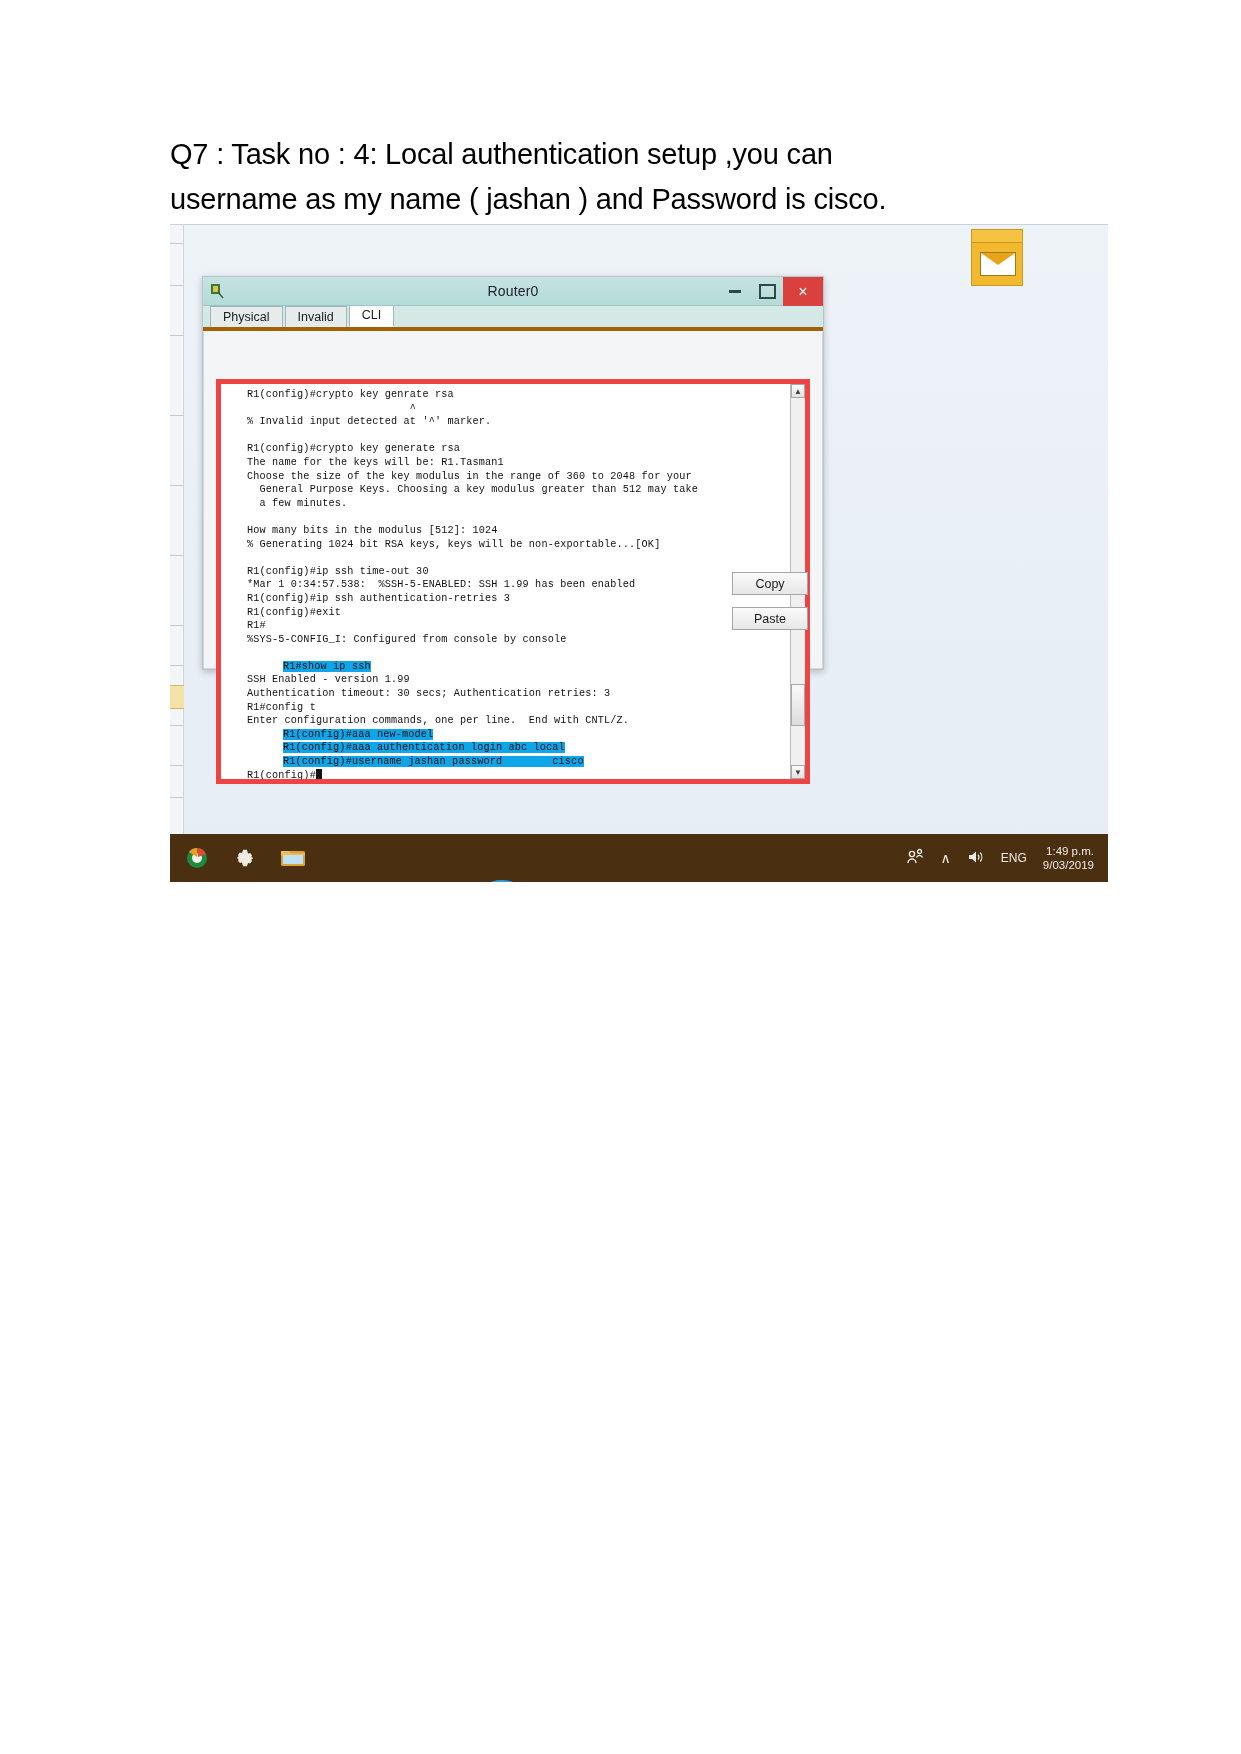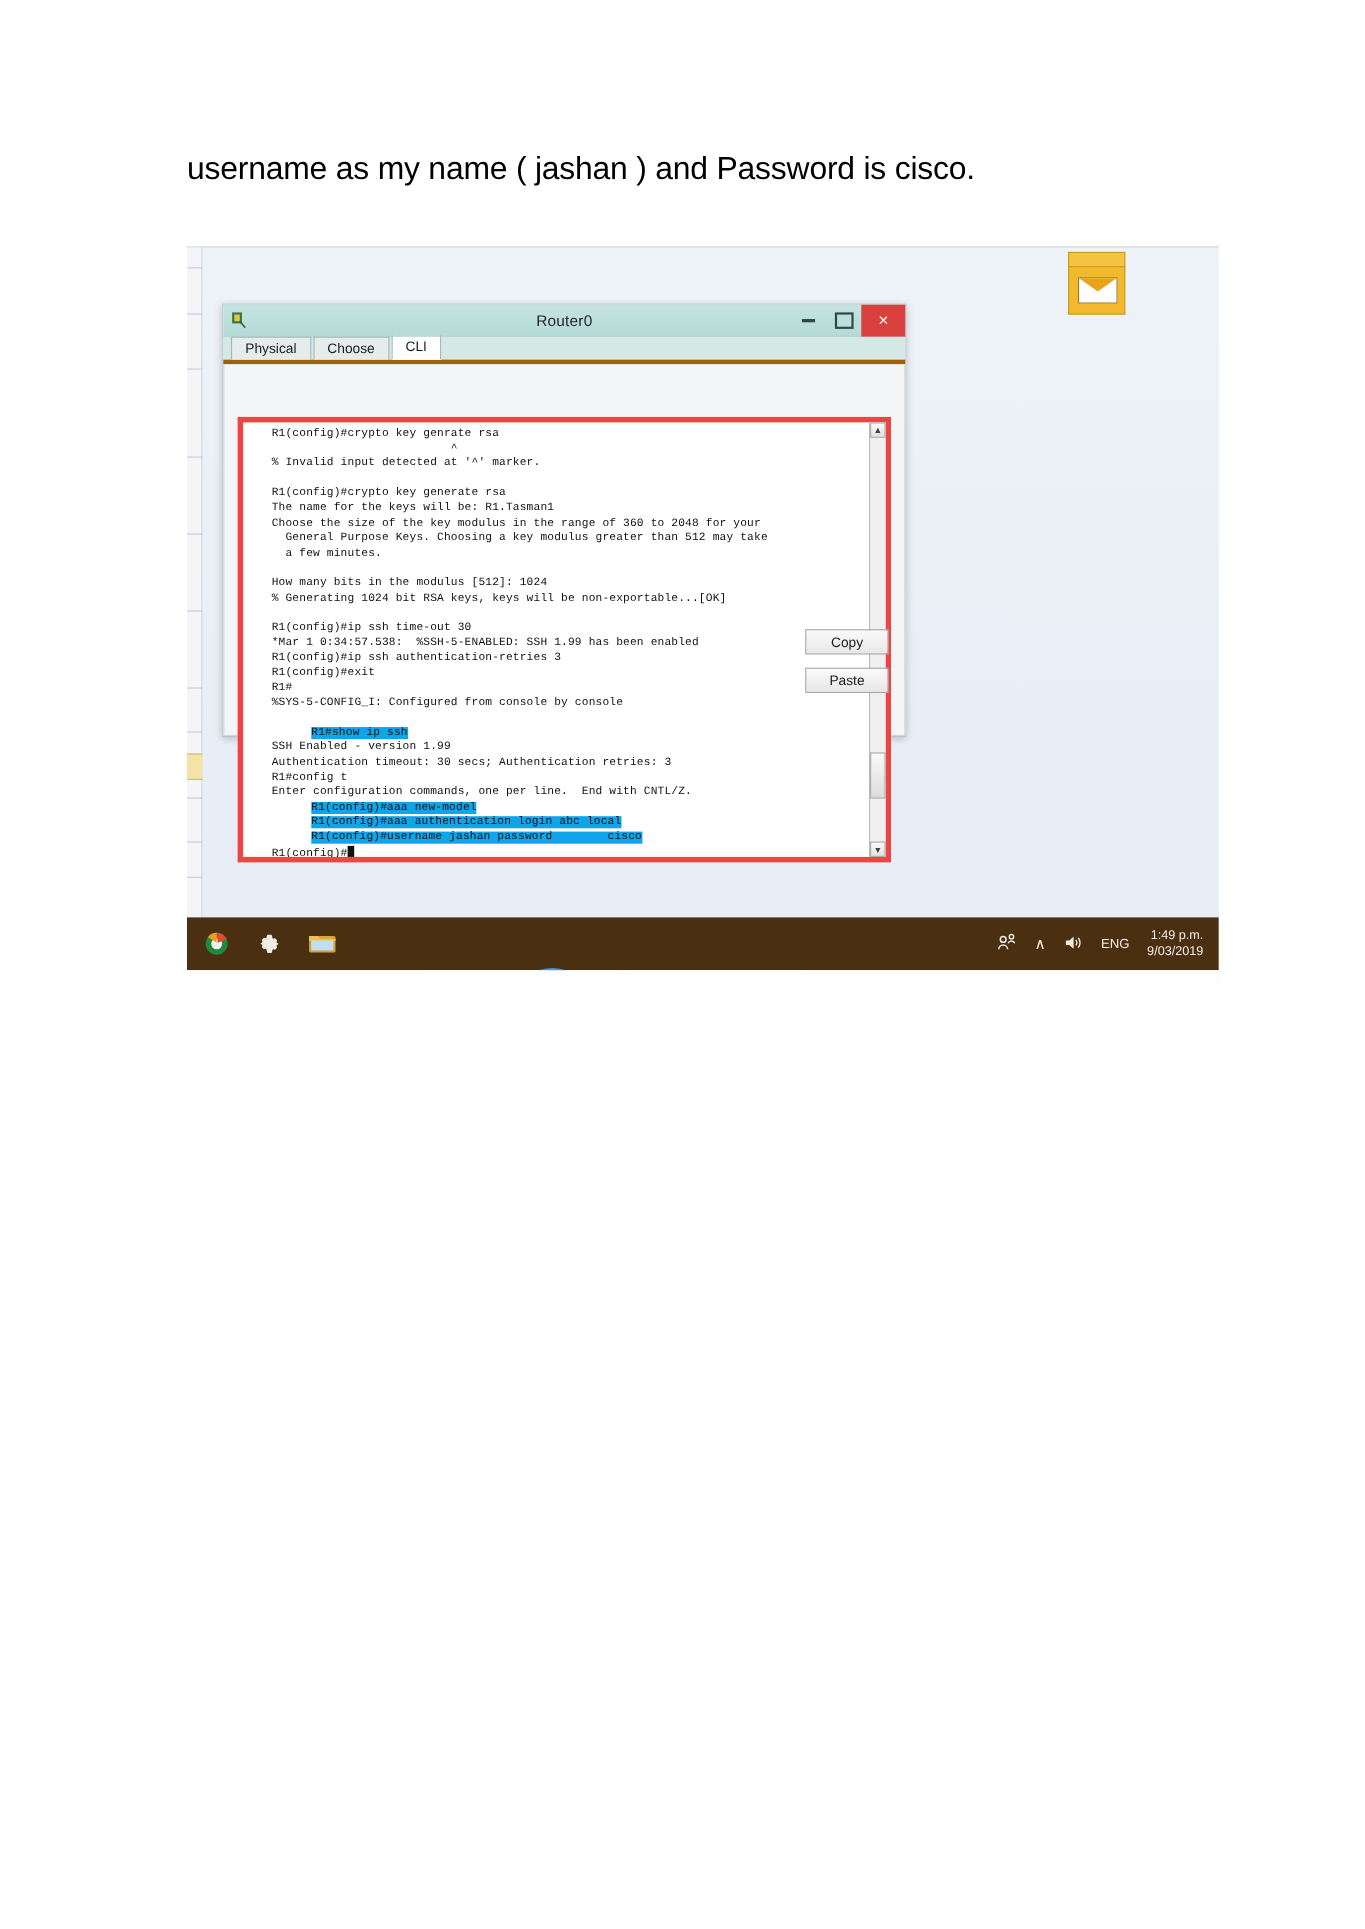--- a/index.html
+++ b/index.html
@@ -221,20 +221,21 @@
   .tb-white-bar {
     position: absolute; bottom: 4px; height: 6px; background: #f3f3f3;
   }
 </style>
 </head>
 <body>
 
 <div id="page">
 
   <div class="doc-heading">
+    <div>Q7 : Task no : 4: Local authentication setup ,you can</div>
     <div>username as my name ( jashan ) and Password is cisco.</div>
   </div>
 
   <div class="shot">
     <div class="pt-bg"></div>
 
     <div class="left-strip">
       <div class="left-tick" style="top:18px"></div>
       <div class="left-tick" style="top:60px"></div>
       <div class="left-tick" style="top:110px"></div>
@@ -266,21 +267,21 @@
         <span class="title-text">Router0</span>
         <span class="win-ctrls">
           <span class="wc wc-min"></span>
           <span class="wc wc-max"></span>
           <span class="wc wc-close">×</span>
         </span>
       </div>
 
       <div class="tabbar">
         <div class="tab">Physical</div>
-        <div class="tab">Choose</div>
+        <div class="tab">Invalid</div>
         <div class="tab active">CLI</div>
       </div>
 
       <div class="cli-body">
         <div class="cli-head">IOS Command Line Interface</div>
 
         <div class="term-wrap">
           <div class="term" id="terminal"><div class="ln">R1(config)#crypto key genrate rsa</div><div class="ln">                          ^</div><div class="ln">% Invalid input detected at '^' marker.</div><div class="ln">&nbsp;</div><div class="ln">R1(config)#crypto key generate rsa</div><div class="ln">The name for the keys will be: R1.Tasman1</div><div class="ln">Choose the size of the key modulus in the range of 360 to 2048 for your</div><div class="ln">  General Purpose Keys. Choosing a key modulus greater than 512 may take</div><div class="ln">  a few minutes.</div><div class="ln">&nbsp;</div><div class="ln">How many bits in the modulus [512]: 1024</div><div class="ln">% Generating 1024 bit RSA keys, keys will be non-exportable...[OK]</div><div class="ln">&nbsp;</div><div class="ln">R1(config)#ip ssh time-out 30</div><div class="ln">*Mar 1 0:34:57.538:  %SSH-5-ENABLED: SSH 1.99 has been enabled</div><div class="ln">R1(config)#ip ssh authentication-retries 3</div><div class="ln">R1(config)#exit</div><div class="ln">R1#</div><div class="ln">%SYS-5-CONFIG_I: Configured from console by console</div><div class="ln">&nbsp;</div><div class="ln"><span class="hl">R1#show ip ssh</span></div><div class="ln">SSH Enabled - version 1.99</div><div class="ln">Authentication timeout: 30 secs; Authentication retries: 3</div><div class="ln">R1#config t</div><div class="ln">Enter configuration commands, one per line.  End with CNTL/Z.</div><div class="ln"><span class="hl">R1(config)#aaa new-model</span></div><div class="ln"><span class="hl">R1(config)#aaa authentication login abc local</span></div><div class="ln"><span class="hl">R1(config)#username jashan password        cisco</span></div><div class="ln">R1(config)#<span class="caret"></span></div></div>
           <div class="term-sb">
             <div class="sb-btn sb-up">▲</div>

